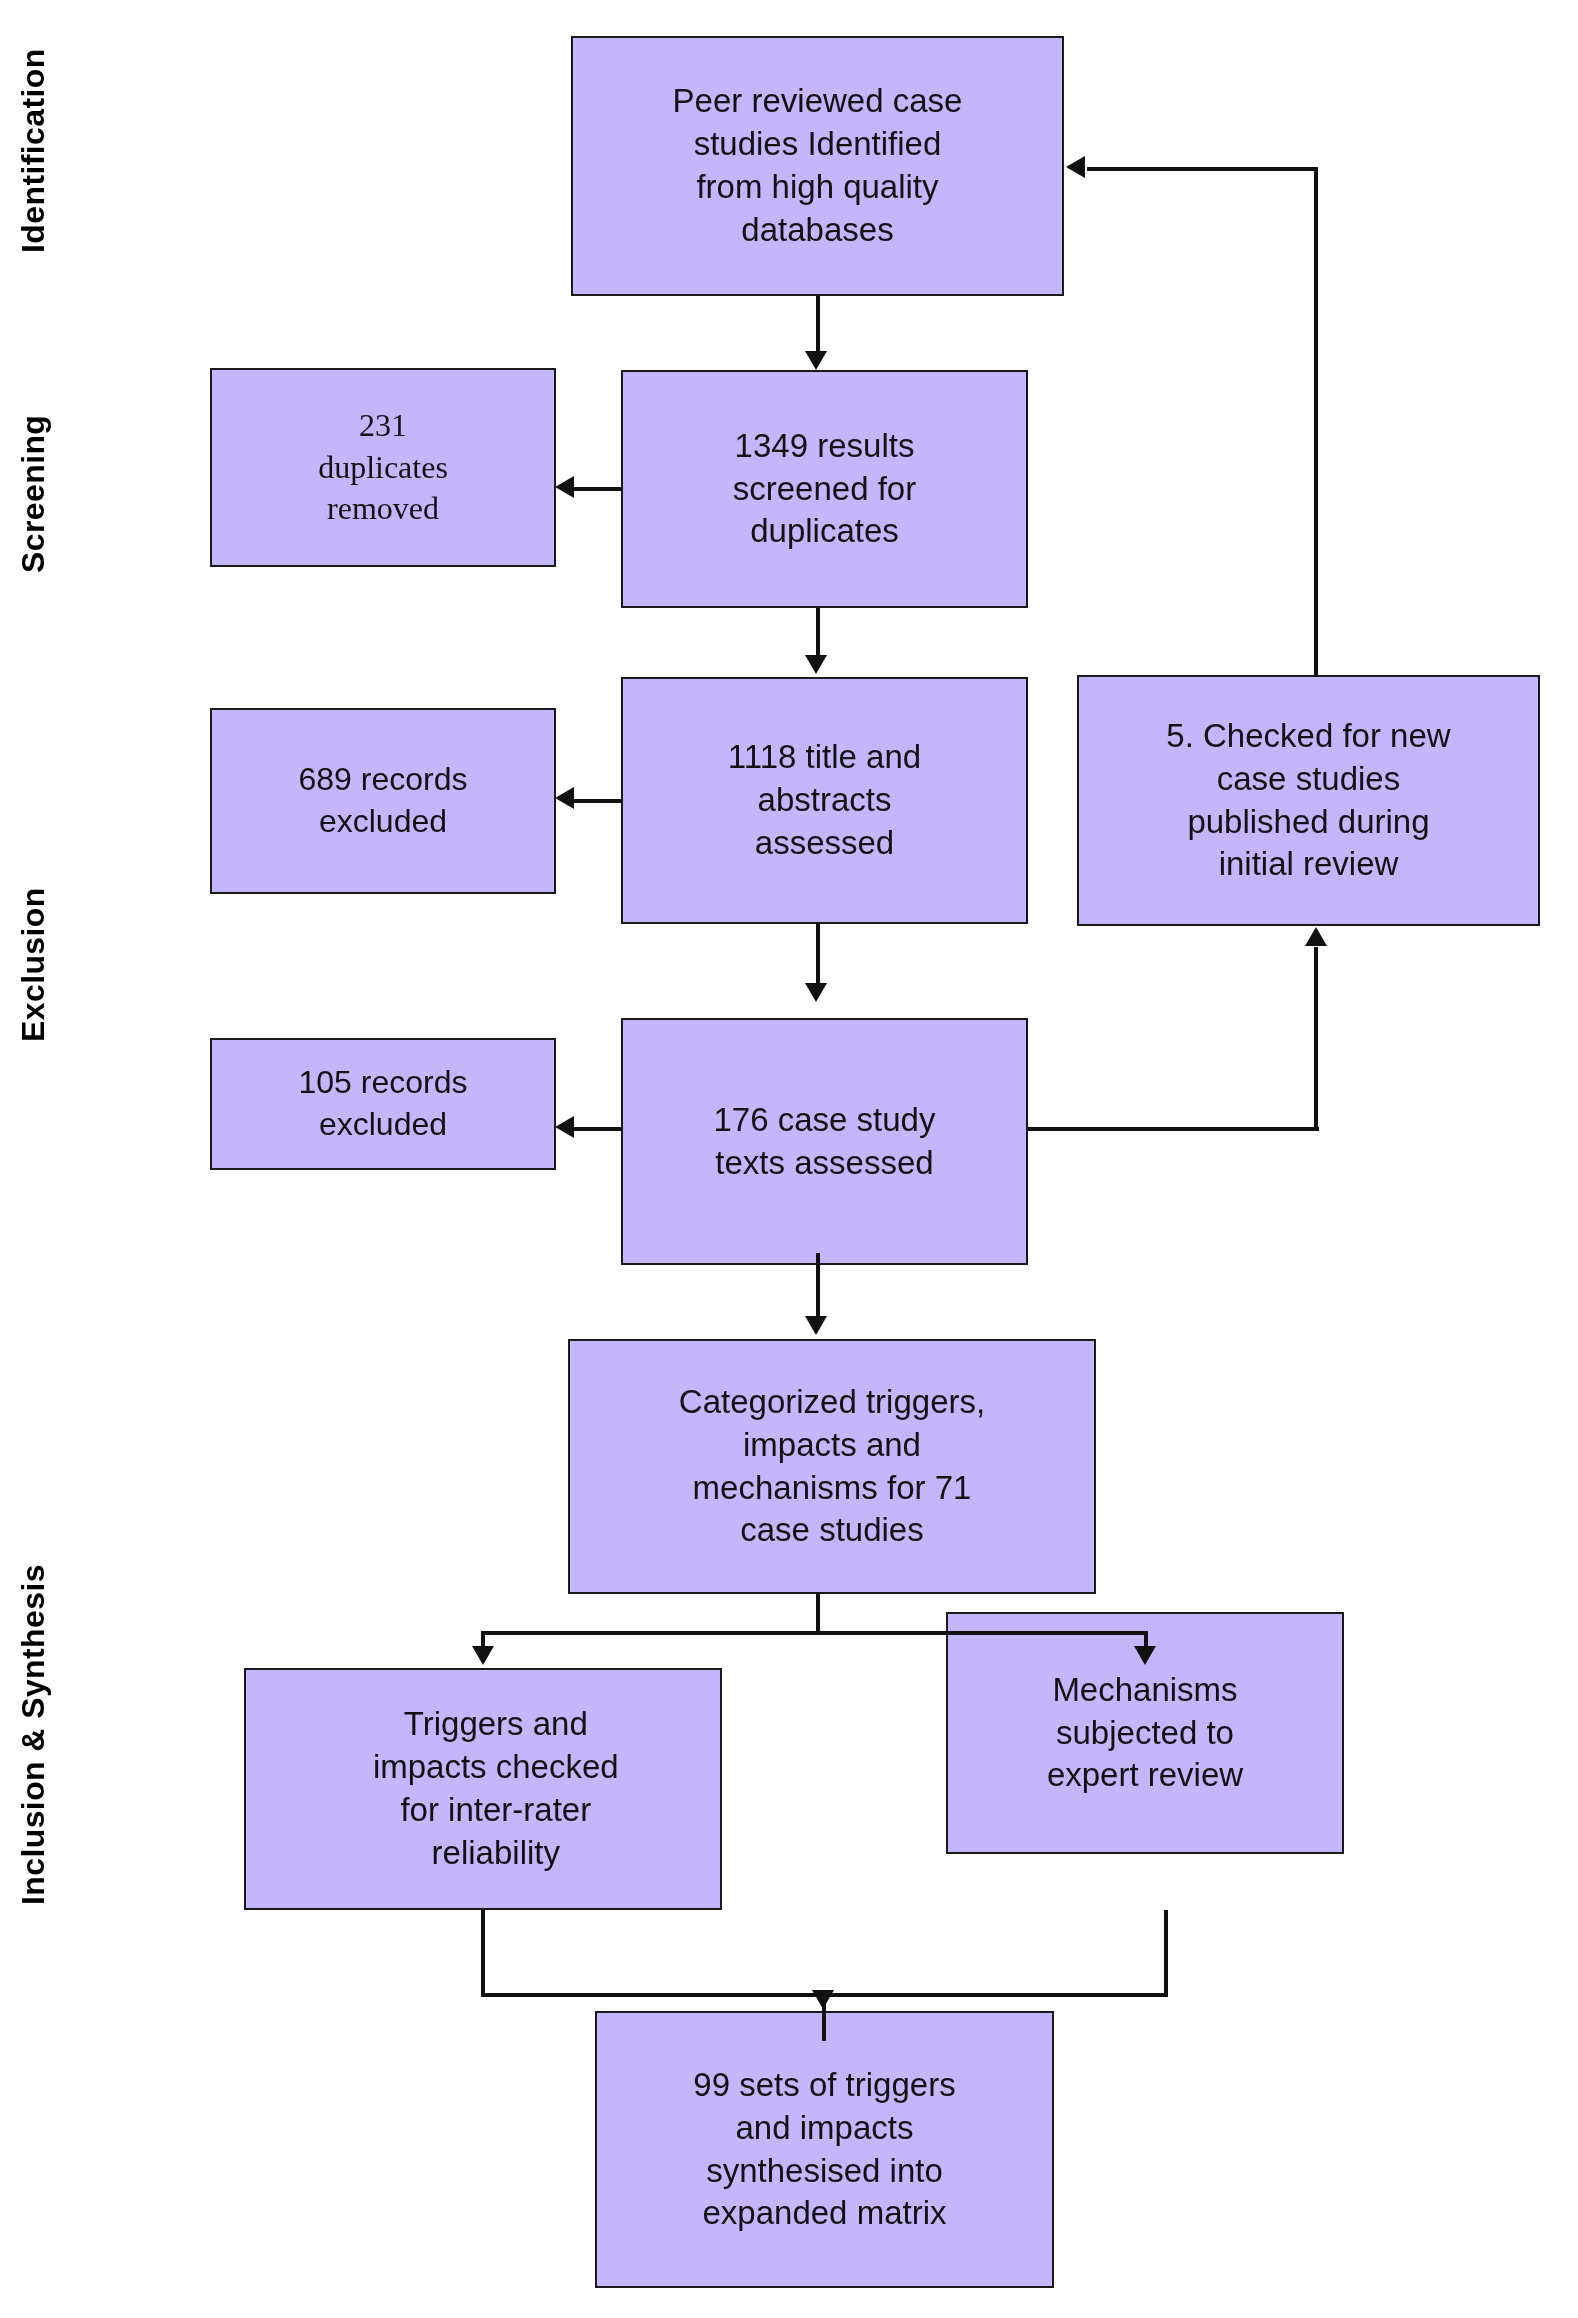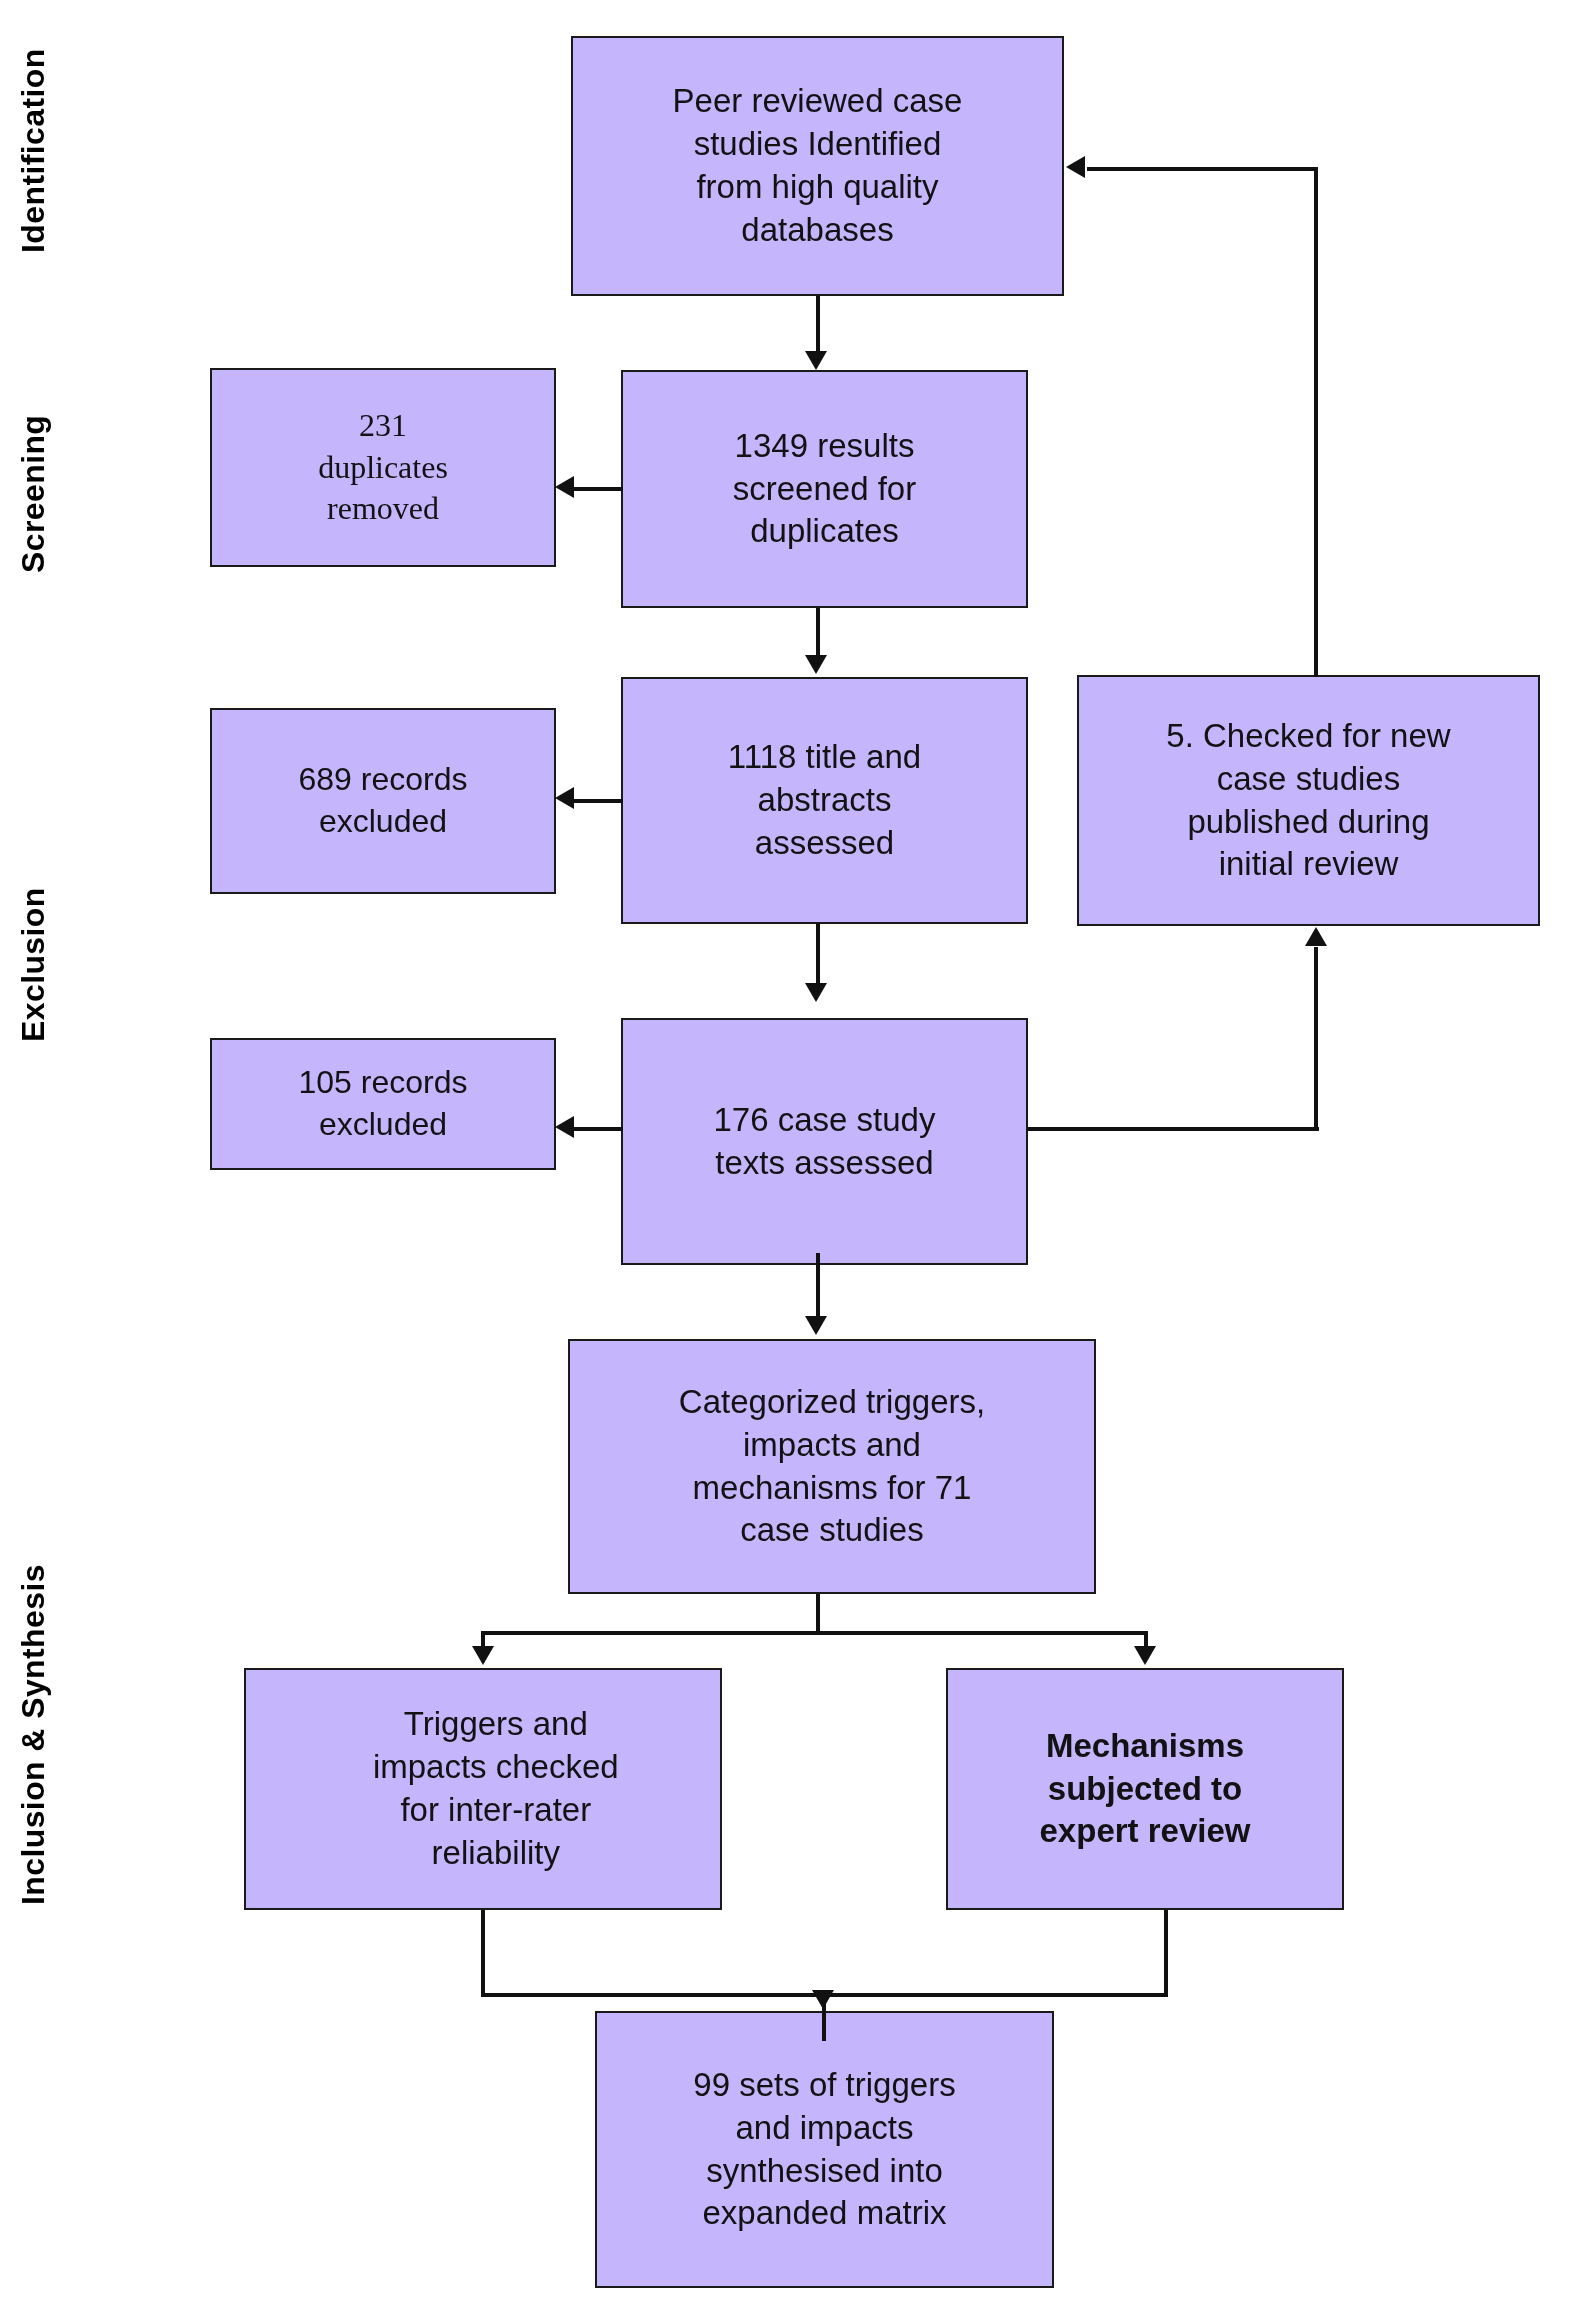--- a/index.html
+++ b/index.html
@@ -123,21 +123,21 @@
   <div class="node" style="left:568px;top:1339px;width:528px;height:255px;">Categorized triggers,
 impacts and
 mechanisms for 71
 case studies</div>
 
   <div class="node" style="left:244px;top:1668px;width:478px;height:242px;padding-left:36px;">Triggers and
 impacts checked
 for inter-rater
 reliability</div>
 
-  <div class="node" style="left:946px;top:1668px;width:398px;height:242px;font-weight:bold;">Mechanisms
+  <div class="node" style="left:946px;top:1612px;width:398px;height:242px;">Mechanisms
 subjected to
 expert review</div>
 
   <div class="node" style="left:595px;top:2011px;width:459px;height:277px;">99 sets of triggers
 and impacts
 synthesised into
 expanded matrix</div>
 
   <div class="vline" style="left:816px;top:296px;height:59px;"></div>
   <div class="arrow down" style="left:805px;top:351px;"></div>

